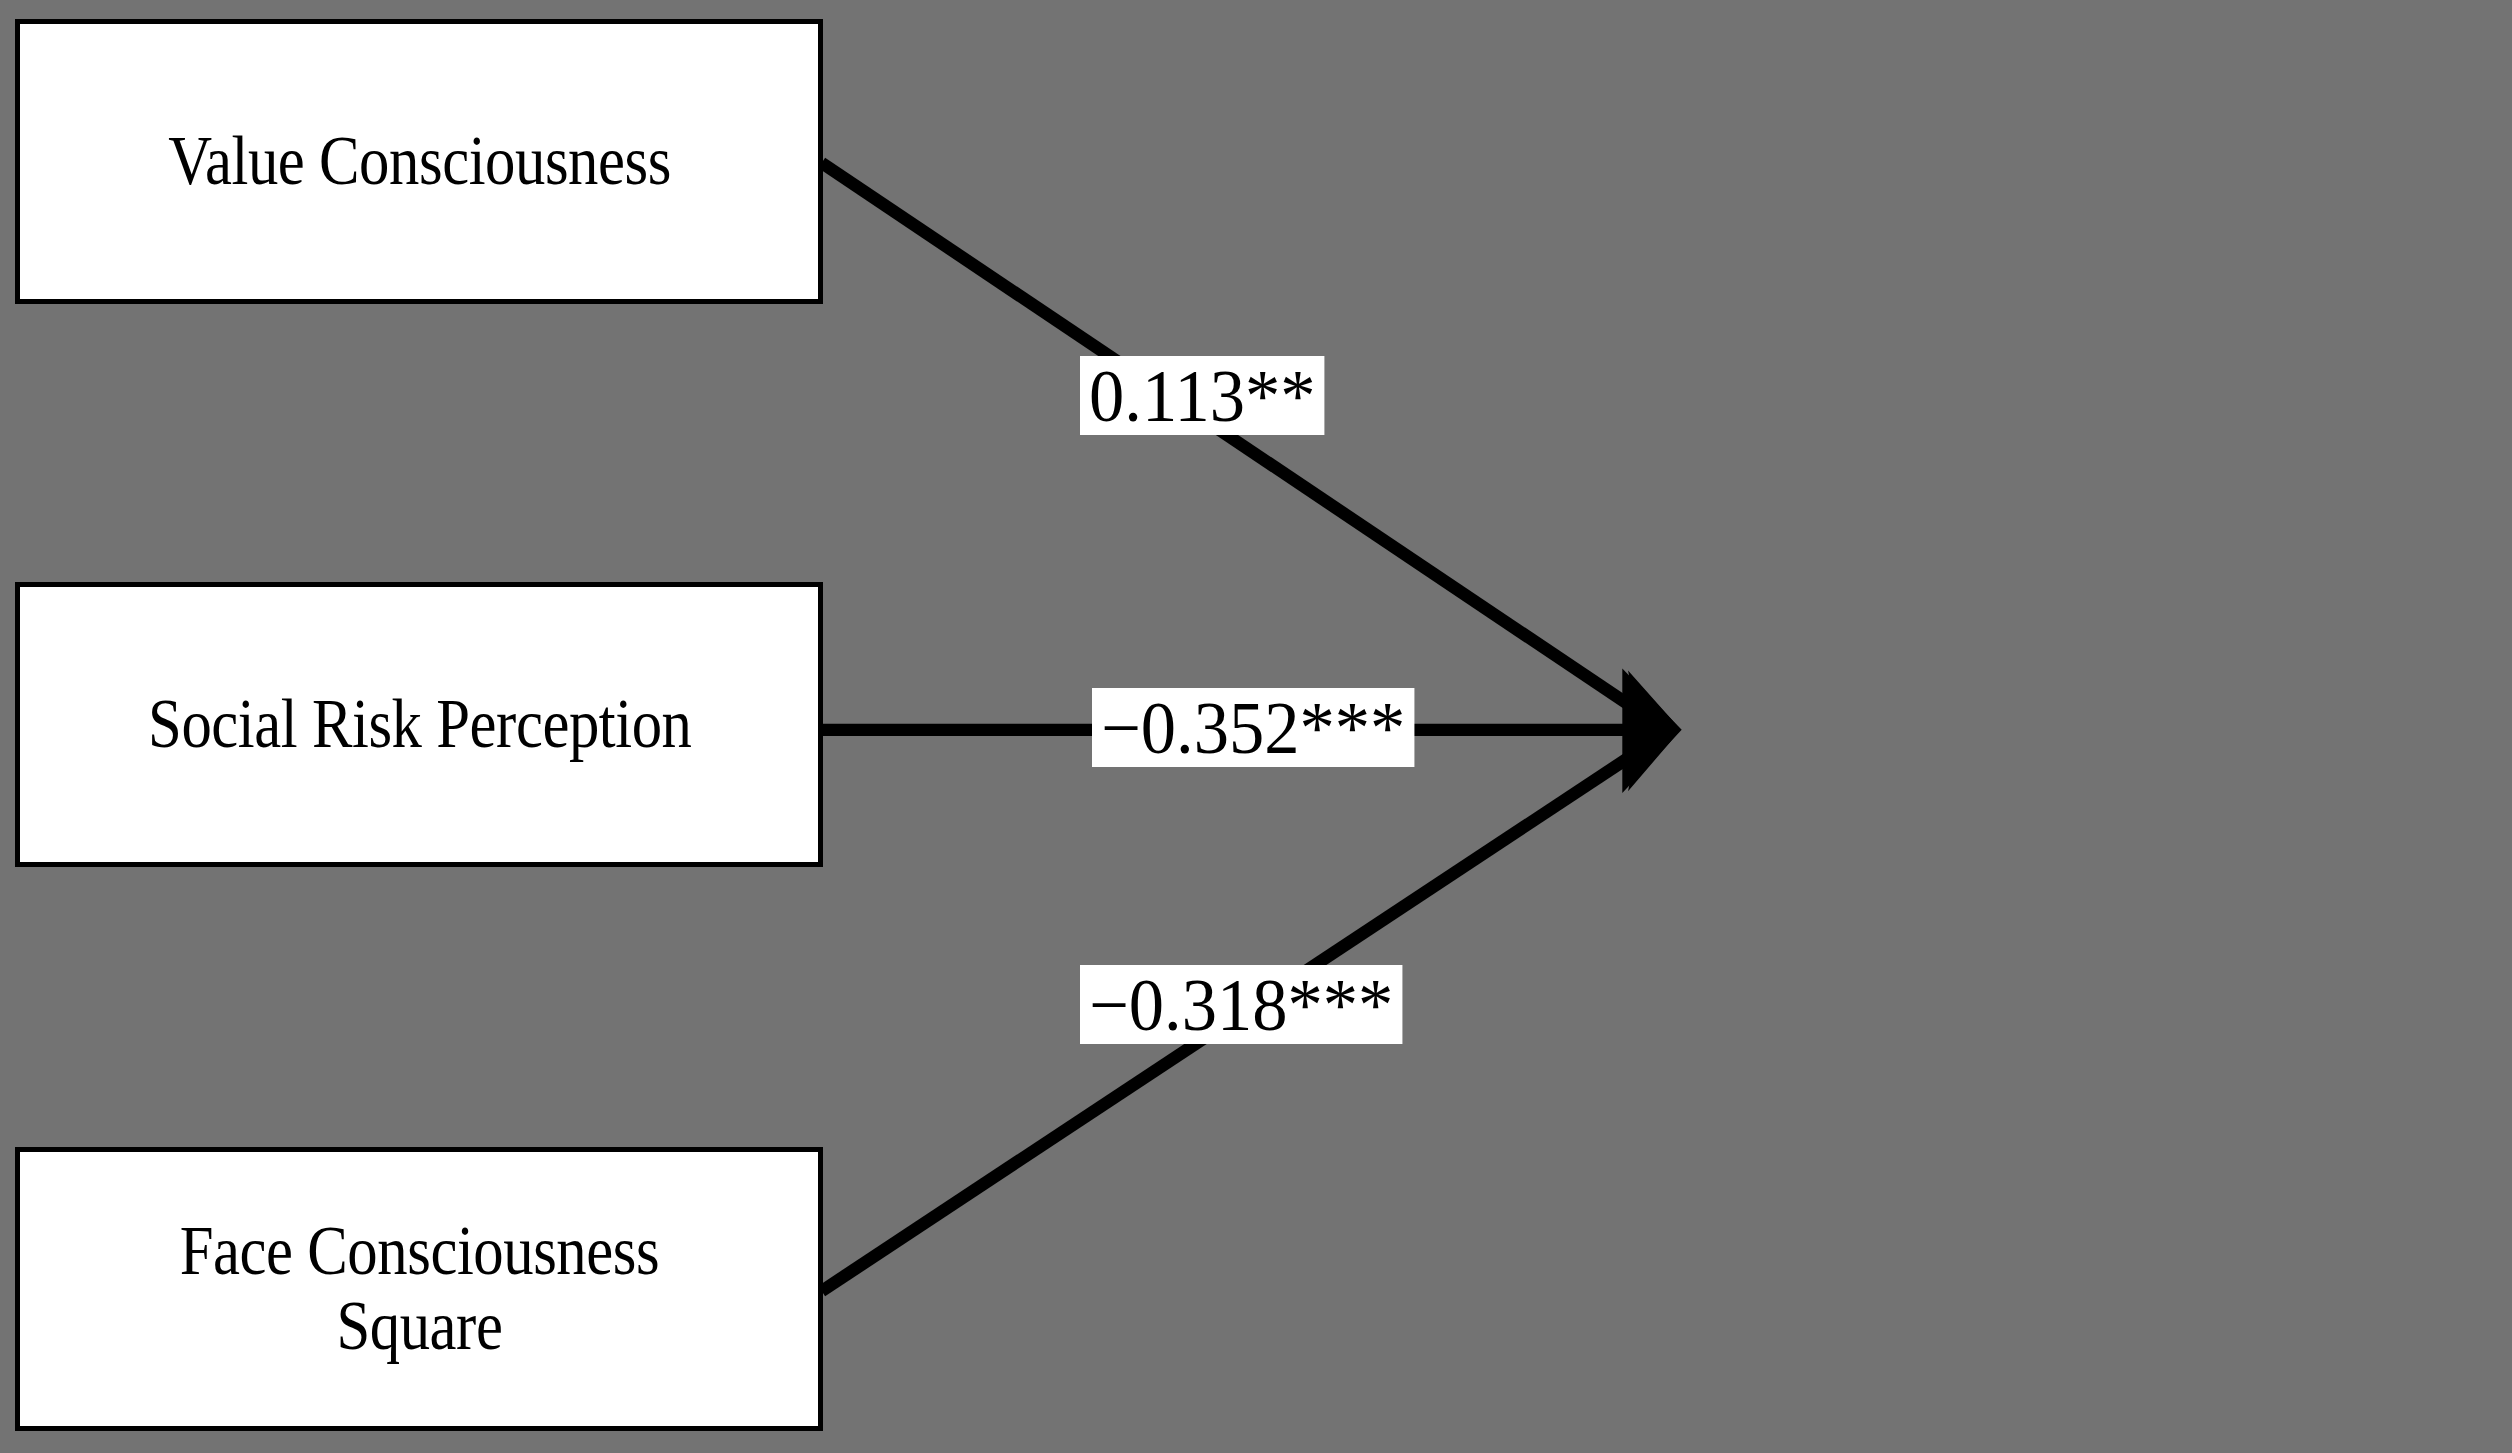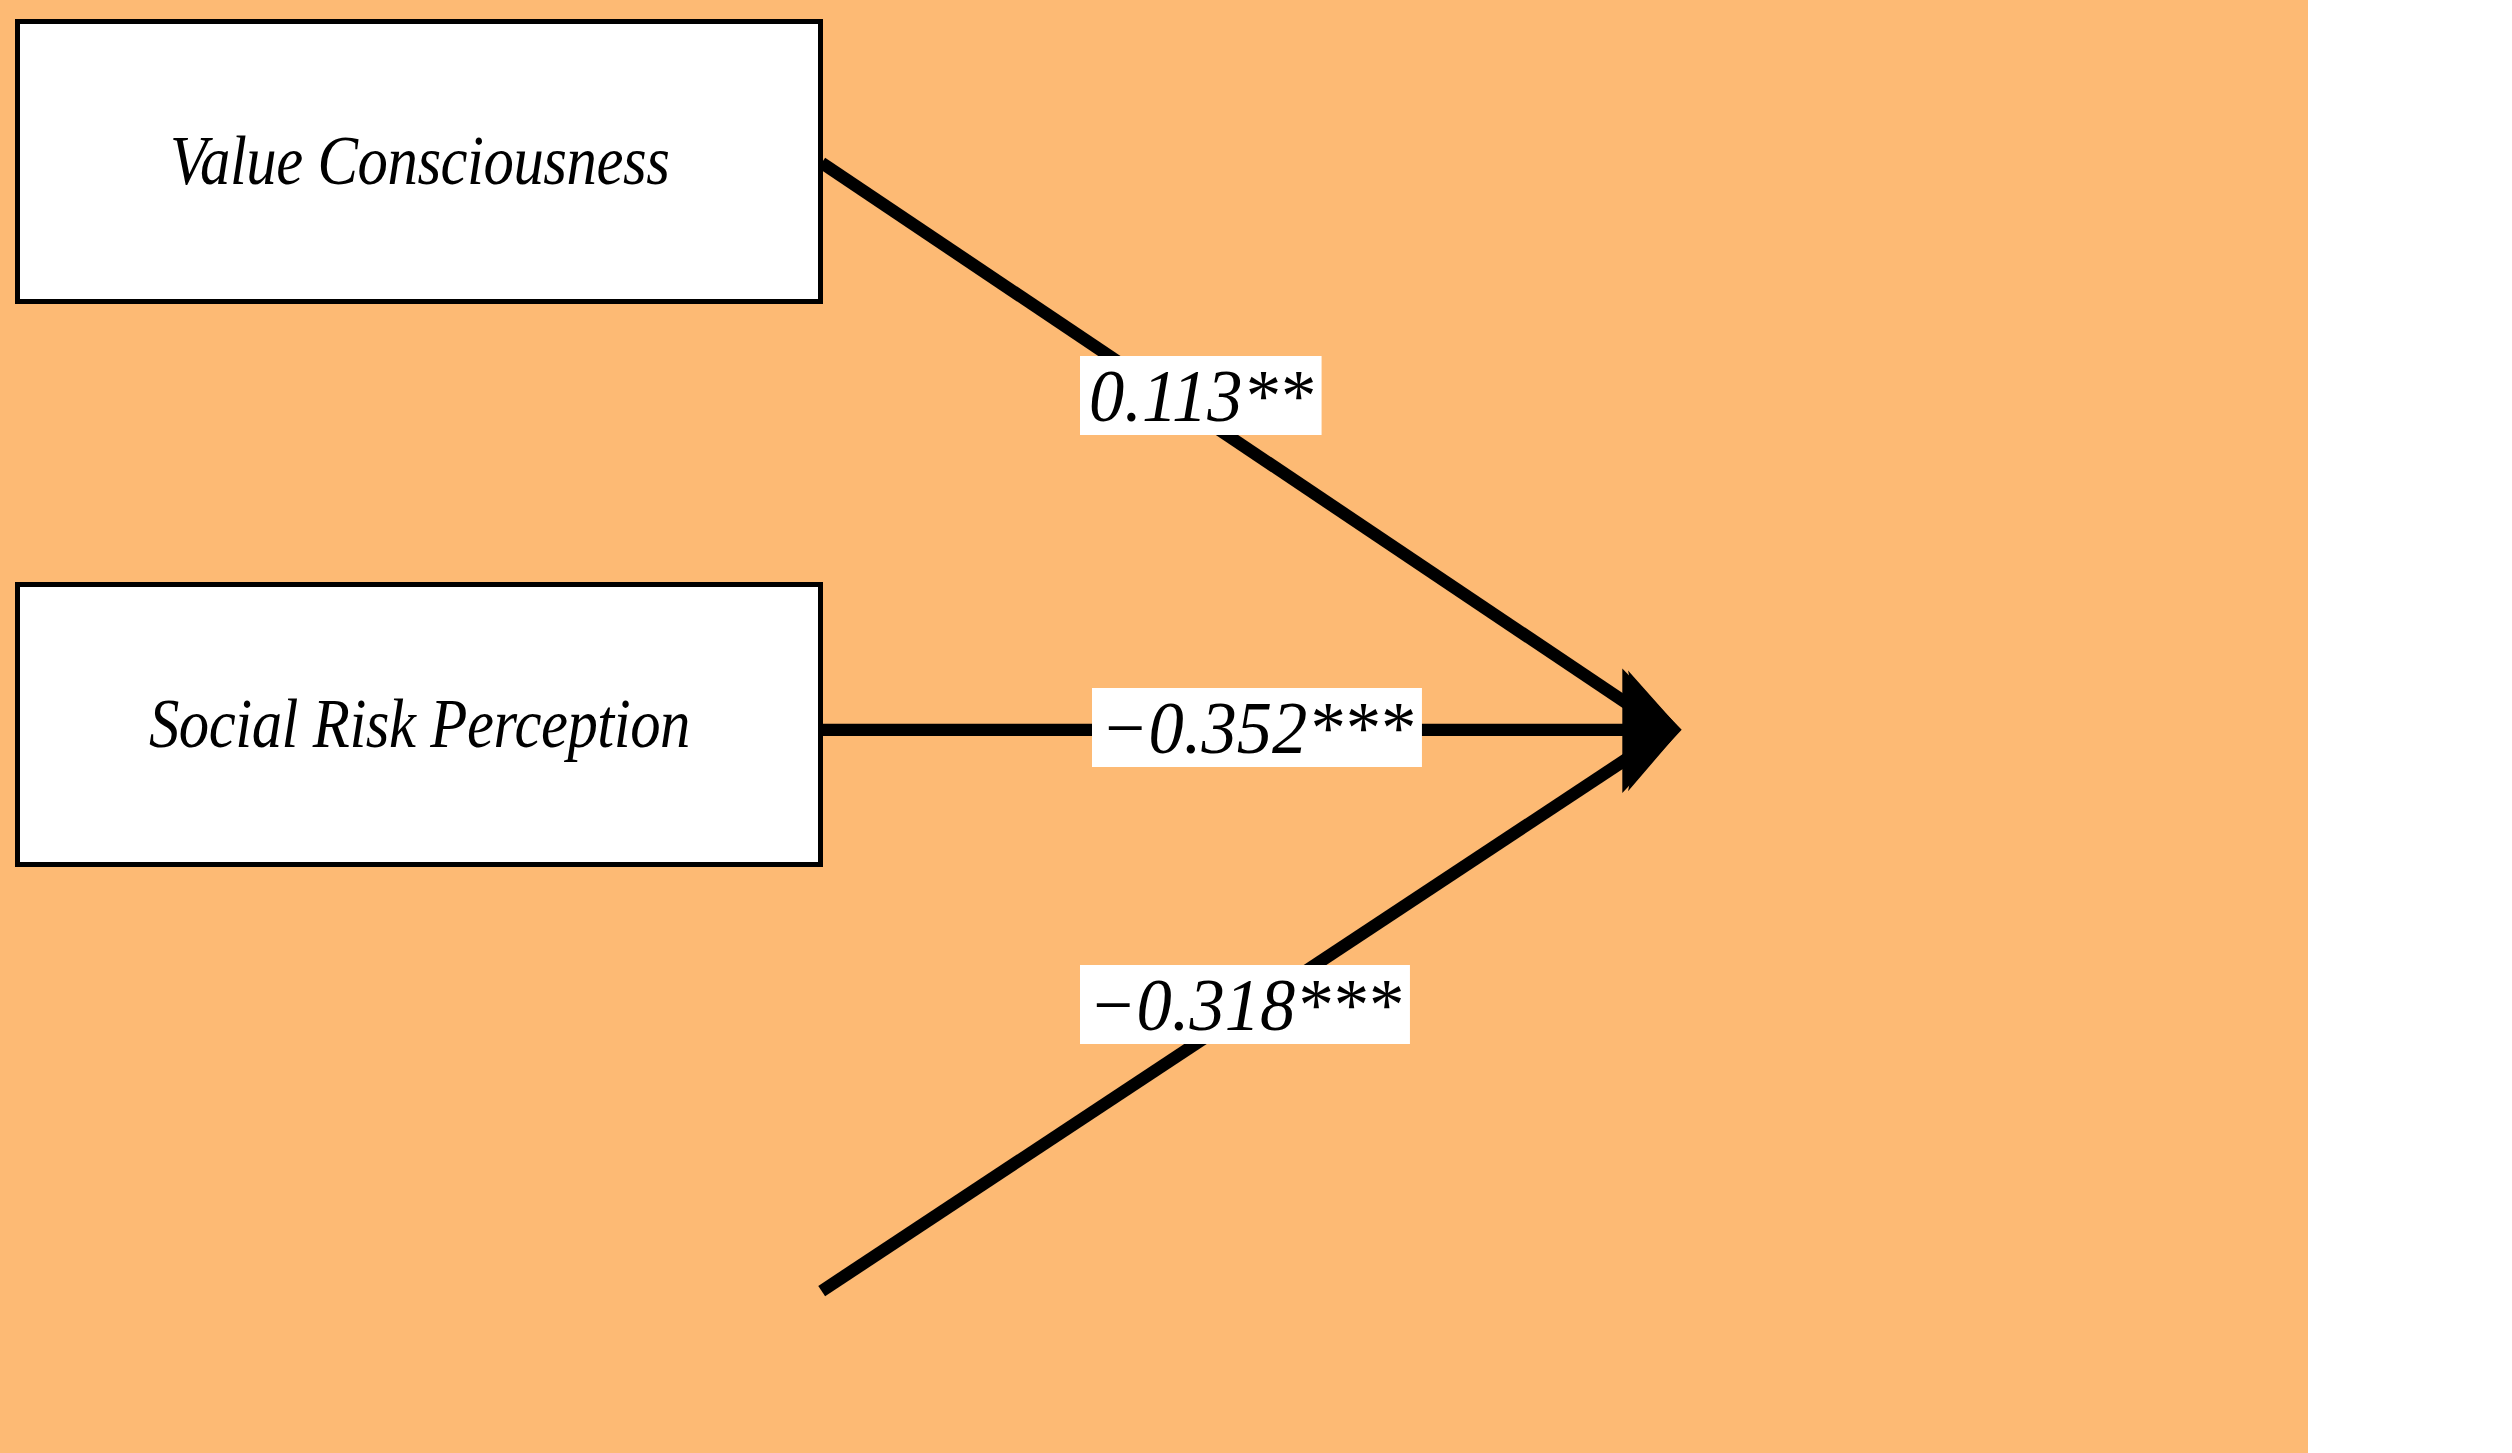--- a/index.html
+++ b/index.html
@@ -7,25 +7,24 @@
     margin: 0;
     padding: 0;
     background: #ffffff;
   }
   body {
     font-family: "Liberation Serif", "DejaVu Serif", serif;
     color: #000000;
   }
   #canvas {
     position: relative;
-    width: 2308px;
+    width: 2512px;
     height: 1454px;
-    background: #fdba74;
+    background: #737373;
     overflow: hidden;
-    font-style: italic;
   }
   .node-box {
     position: absolute;
     box-sizing: border-box;
     border: 5.7px solid #000000;
     background: #ffffff;
     display: flex;
     align-items: center;
     justify-content: center;
     text-align: center;
@@ -102,20 +101,24 @@
   </svg>
 
   <div class="node-box" id="box-value-consciousness">
     <span class="node-label">Value Consciousness</span>
   </div>
 
   <div class="node-box" id="box-social-risk">
     <span class="node-label">Social Risk Perception</span>
   </div>
 
+  <div class="node-box" id="box-face-consciousness">
+    <span class="node-label">Face Consciousness
+Square</span>
+  </div>
 
 
   <div class="path-label" id="label-h1">0.113**</div>
 
   <div class="path-label" id="label-h2">−0.352***</div>
 
   <div class="path-label" id="label-h3">−0.318***</div>
 
 </div>
 

